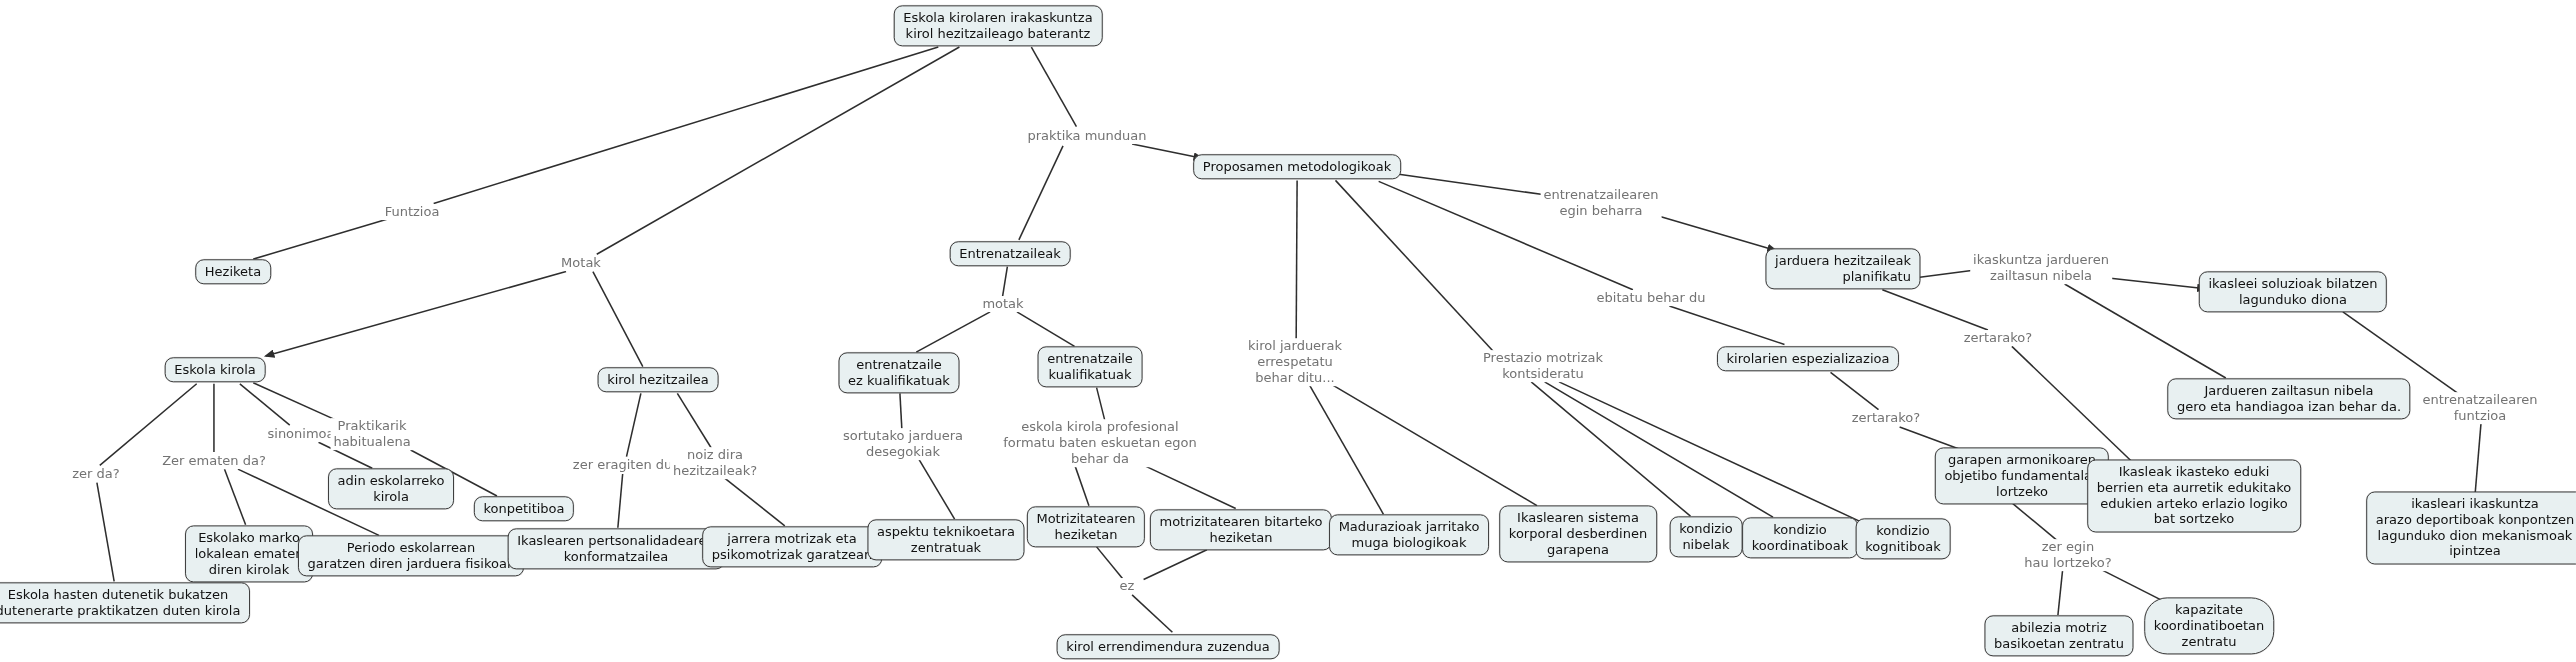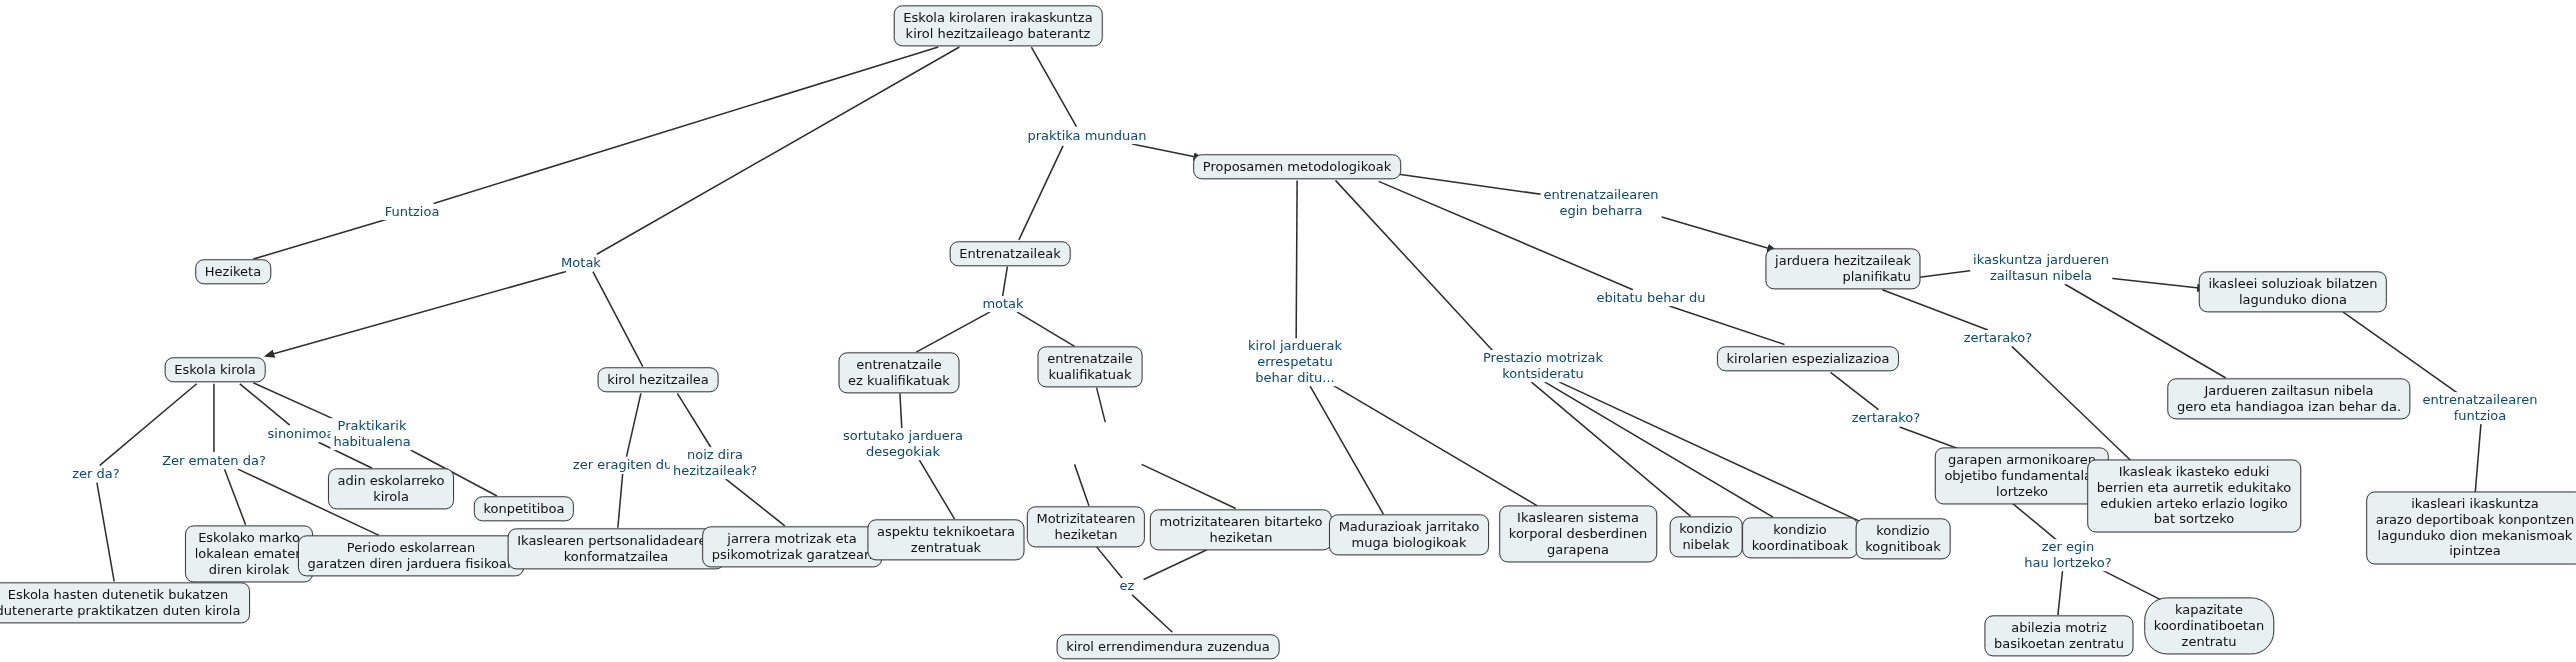--- a/index.html
+++ b/index.html
@@ -12,21 +12,21 @@
   .node{
     position:absolute;transform:translate(-50%,-50%);
     background:#e8f0f1;border:1.3px solid #3c3c3c;border-radius:8.6px;
     padding:3.8px 8.6px;white-space:pre;text-align:center;
     font-size:13px;line-height:1.22;color:#111;
     box-shadow:0 0 0 0.5px rgba(60,60,60,.15);
   }
   .link-label{
     position:absolute;transform:translate(-50%,-50%);
     background:#ffffff;white-space:pre;text-align:center;
-    font-size:13px;line-height:1.22;color:#0c4a6e;padding:0 2.9px;
+    font-size:13px;line-height:1.22;color:#737373;padding:0 2.9px;
   }
 </style>
 </head>
 <body>
 
 <div id="canvas">
   <svg id="edges" xmlns="http://www.w3.org/2000/svg" viewBox="0 0 2685 691">
     <defs>
       <marker id="arrowhead" markerWidth="11" markerHeight="9" refX="9" refY="4.5" orient="auto" markerUnits="userSpaceOnUse">
         <path d="M0,0 L11,4.5 L0,9 Z" fill="#2e2e2e"></path>
@@ -161,20 +161,23 @@
     <div class="link-label" style="left: 301px; top: 434px;">sinonimoa</div>
     <div class="link-label" style="left: 372px; top: 434px;">Praktikarik
 habitualena</div>
     <div class="link-label" style="left: 96px; top: 474px;">zer da?</div>
     <div class="link-label" style="left: 214px; top: 461px;">Zer ematen da?</div>
     <div class="link-label" style="left: 626px; top: 465px;">zer eragiten du?</div>
     <div class="link-label" style="left: 715px; top: 463px;">noiz dira
 hezitzaileak?</div>
     <div class="link-label" style="left: 903px; top: 444px;">sortutako jarduera
 desegokiak</div>
+    <div class="link-label" style="left: 1100px; top: 443px;">eskola kirola profesional
+formatu baten eskuetan egon
+behar da</div>
     <div class="link-label" style="left: 1127px; top: 586px;">ez</div>
     <div class="link-label" style="left: 1295px; top: 362px;">kirol jarduerak
 errespetatu
 behar ditu...</div>
     <div class="link-label" style="left: 1543px; top: 366px;">Prestazio motrizak
 kontsideratu</div>
     <div class="link-label" style="left: 1601px; top: 203px;">entrenatzailearen
 egin beharra</div>
     <div class="link-label" style="left: 1651px; top: 298px;">ebitatu behar du</div>
     <div class="link-label" style="left: 2041px; top: 268px;">ikaskuntza jardueren

